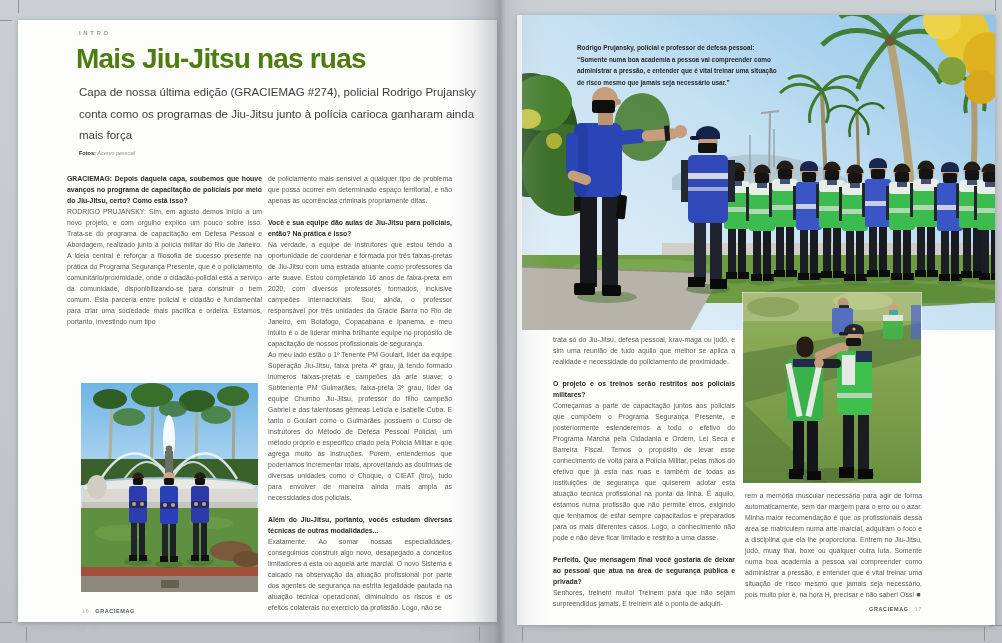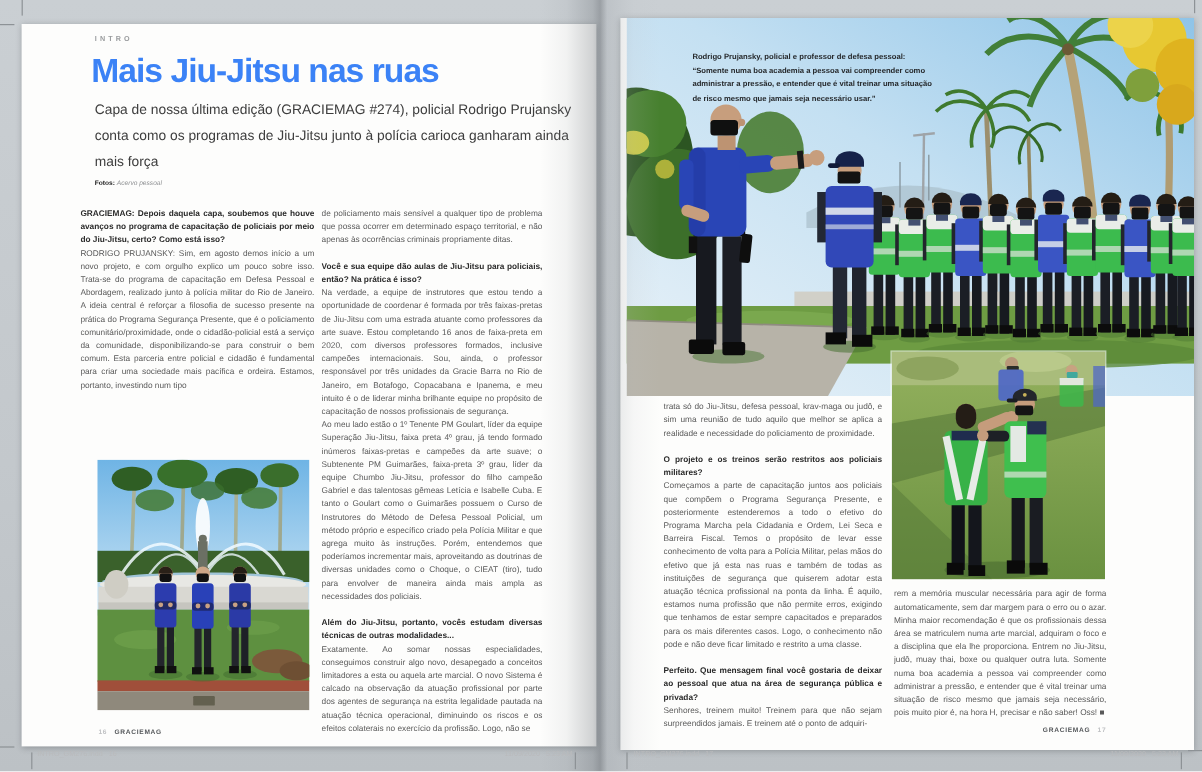--- a/index.html
+++ b/index.html
@@ -14,21 +14,21 @@
       rgba(140,146,152,0) 0%,
       rgba(140,146,152,.10) 22%,
       rgba(104,110,116,.30) 44%,
       rgba(88,93,99,.42) 50%,
       rgba(168,173,178,.36) 56%,
       rgba(192,196,200,.12) 78%,
       rgba(192,196,200,0) 100%);}
   .crop{position:absolute;background:#8d9296;z-index:40;}
   
   .kicker{position:absolute;left:61px;top:10px;font-size:6px;font-weight:700;letter-spacing:2.6px;color:#9a9c9e;}
-  .title{position:absolute;left:58px;top:24px;font-size:28px;line-height:30px;font-weight:700;letter-spacing:-0.8px;color:#3b82f6;}
+  .title{position:absolute;left:58px;top:24px;font-size:28px;line-height:30px;font-weight:700;letter-spacing:-0.8px;color:#4d7c0f;}
   .subtitle{position:absolute;left:61px;top:62px;width:400px;font-size:11.5px;line-height:21.5px;color:#3d3d3d;}
   .credit{position:absolute;left:61px;top:130px;font-size:5.5px;color:#1a1a1a;}
   .credit .lbl{font-weight:700;}
   .credit .val{font-style:italic;color:#8f9193;font-weight:400;}
   
   .col{position:absolute;text-align:justify;font-size:6.9px;line-height:11px;color:#595959;overflow:hidden;}
   .col p{margin:0;}
   .col p.q{margin-top:11px;font-weight:700;color:#2b2b2b;}
   .col p.q.first{margin-top:0;}
   #l-col1{left:49px;top:153px;width:195px;height:170px;}

